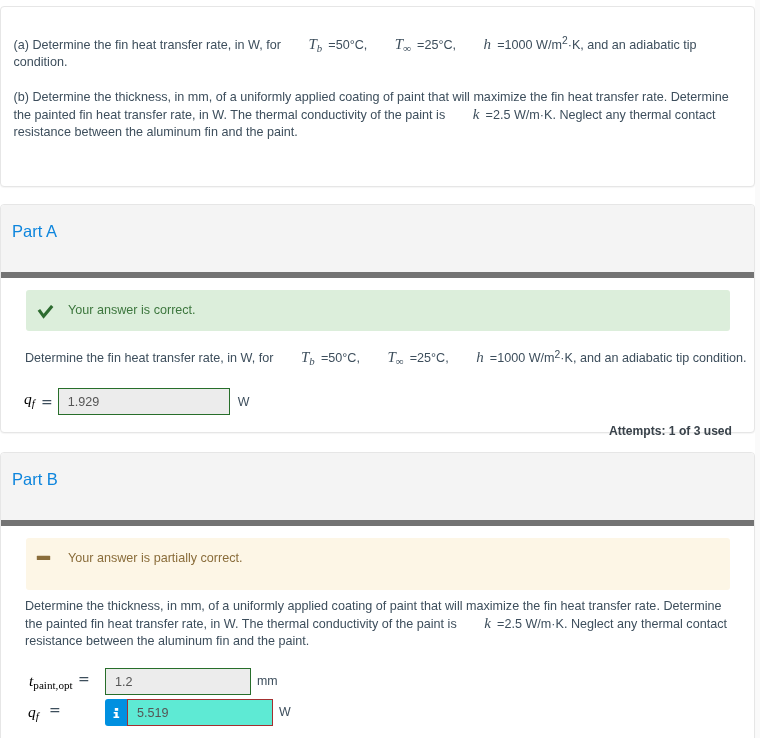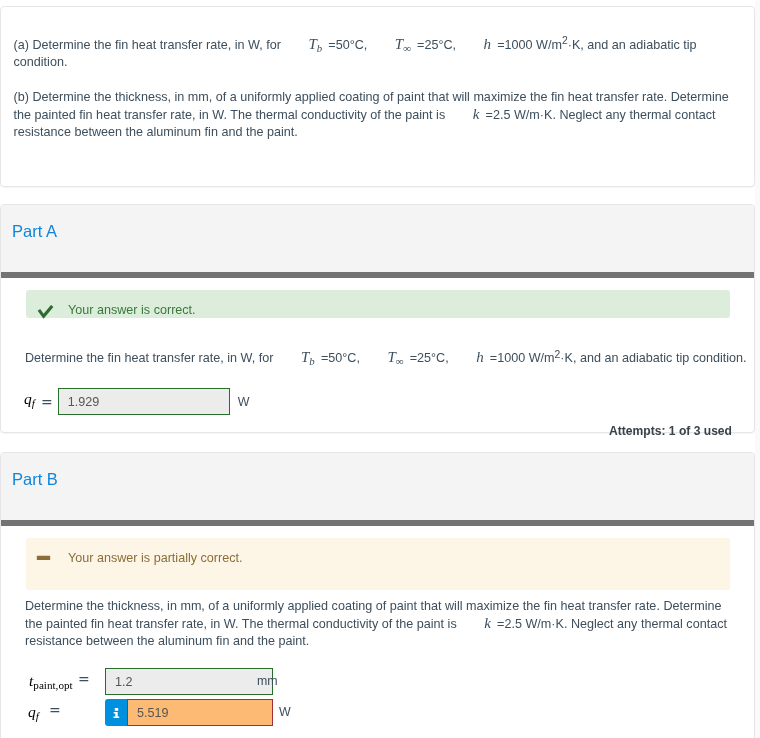--- a/index.html
+++ b/index.html
@@ -45,21 +45,21 @@
 
   .inp {
     box-sizing: border-box;
     background:#ececec;
     border:1px solid #276e2a;
     font-size:12.6px;
     color:#555;
     display:flex; align-items:center;
     padding-left:9px;
   }
-  .inp-wrong { background:#fdba74; border:1px solid #a33030; }
+  .inp-wrong { background:#5eead4; border:1px solid #a33030; }
   .ibtn {
     background:#0090e0; color:#fff; display:flex; align-items:center; justify-content:center; border-radius:3px 0 0 3px;
     box-sizing:border-box;
   }
   .unit { color:#3d4e5c; font-size:12.4px; }
   .attempts { color:#39424a; font-size:12.1px; font-weight:bold; }
 
   .mi { font-family:"Liberation Serif", serif; font-style:italic; font-size:15px; line-height:1px;margin-left:24px; }
   .qtext .mi, .qtext .msub, .qtext .msubr, .qtext .sup { line-height:0; display:inline-block; position:relative; }
   .mlabel { font-family:"Liberation Serif", serif; font-style:italic; font-size:15.5px; position:relative; top:-2px; }
@@ -81,21 +81,21 @@
       <div class="gap"></div>
       <div class="qtext"><span>(a) </span><span>Determine the fin heat transfer rate, in W, for </span><span class="mi"><span>T</span><span class="msub">b</span></span><span class="thsp"></span><span>=50°C, </span><span class="mi"><span>T</span><span class="msub">∞</span></span><span class="thsp"></span><span>=25°C, </span><span class="mi">h</span><span class="thsp"></span><span>=1000 W/m</span><span class="sup">2</span><span>·K, and an adiabatic tip condition.</span></div>
       <div class="gap"></div>
       <div class="qtext"><span>(b) </span><span>Determine the thickness, in mm, of a uniformly applied coating of paint that will maximize the fin heat transfer rate. Determine the painted fin heat transfer rate, in W. The thermal conductivity of the paint is </span><span class="mi">k</span><span class="thsp"></span><span>=2.5 W/m·K. Neglect any thermal contact resistance between the aluminum fin and the paint.</span></div>
     </div>
   </div>
 
   <div class="card" style="top:204px;height:229px;">
     <div class="card-header">Part A</div>
     <div style="position:relative;">
-      <div class="alert alert-success" style="position:absolute;left:25px;top:12px;width:704px;height:28px;">
+      <div class="alert alert-success" style="position:absolute;left:25px;top:12px;width:704px;height:41px;">
 <span class="ic" style="position:absolute;left:11px;top:15px;width:18px;height:18px;"><svg width="18" height="18" viewBox="0 0 18 18">
               <path d="M1.9 4.9 L6.6 11.3 L15.2 0.9" fill="none" stroke="#2d6b2f" stroke-width="3.1" stroke-linejoin="miter" stroke-linecap="butt"></path>
             </svg></span>
           <span style="position:absolute;left:42px;top:13px;">Your answer is correct.</span>
         </div>
 
       <div class="qtext" style="position:absolute;left:24px;top:72px;"><span>Determine the fin heat transfer rate, in W, for </span><span class="mi"><span>T</span><span class="msub">b</span></span><span class="thsp"></span><span>=50°C, </span><span class="mi"><span>T</span><span class="msub">∞</span></span><span class="thsp"></span><span>=25°C, </span><span class="mi">h</span><span class="thsp"></span><span>=1000 W/m</span><span class="sup">2</span><span>·K, and an adiabatic tip condition.</span></div>
 
       <div style="position:absolute;left:23px;top:110px;display:flex;align-items:center;">
         <span class="mlabel" style="display:inline-block;width:17px;">
@@ -120,21 +120,21 @@
               <rect x="0.8" y="1.8" width="13.4" height="4.2" rx="0.6" fill="#8a6d3b"></rect>
             </svg></span>
           <span style="position:absolute;left:42px;top:13px;">Your answer is partially correct.</span>
         </div>
 
       <div class="qtext" style="position:absolute;left:24px;top:72px;width:708px;"><span>Determine the thickness, in mm, of a uniformly applied coating of paint that will maximize the fin heat transfer rate. Determine the painted fin heat transfer rate, in W. The thermal conductivity of the paint is </span><span class="mi">k</span><span class="thsp"></span><span>=2.5 W/m·K. Neglect any thermal contact resistance between the aluminum fin and the paint.</span></div>
 
       <div style="position:absolute;left:-2px;top:142px;">
         <span class="mlabel" style="position:absolute;left:30px;top:4px;"><span>t</span><span class="msubr">paint,opt</span></span>
         <span class="meq" style="position:absolute;left:79px;top:3px;">=</span>
-        <div class="inp" style="position:absolute;left:106px;top:0px;width:168px;height:27px;padding-left:9px;">
+        <div class="inp" style="position:absolute;left:106px;top:0px;width:146px;height:27px;padding-left:9px;">
             <span>1.2</span>
           </div>
         <span class="unit" style="position:absolute;left:258px;top:6px;">mm</span>
       </div>
 
       <div style="position:absolute;left:-2px;top:173px;">
         <span class="mlabel" style="position:absolute;left:29px;top:4px;"><span>q</span><span class="msub">f</span></span>
         <span class="meq" style="position:absolute;left:50px;top:3px;">=</span>
         <div style="position:absolute;left:106px;top:0px;display:flex;align-items:stretch;height:27px;">
           <div class="ibtn" style="width:22px;">

